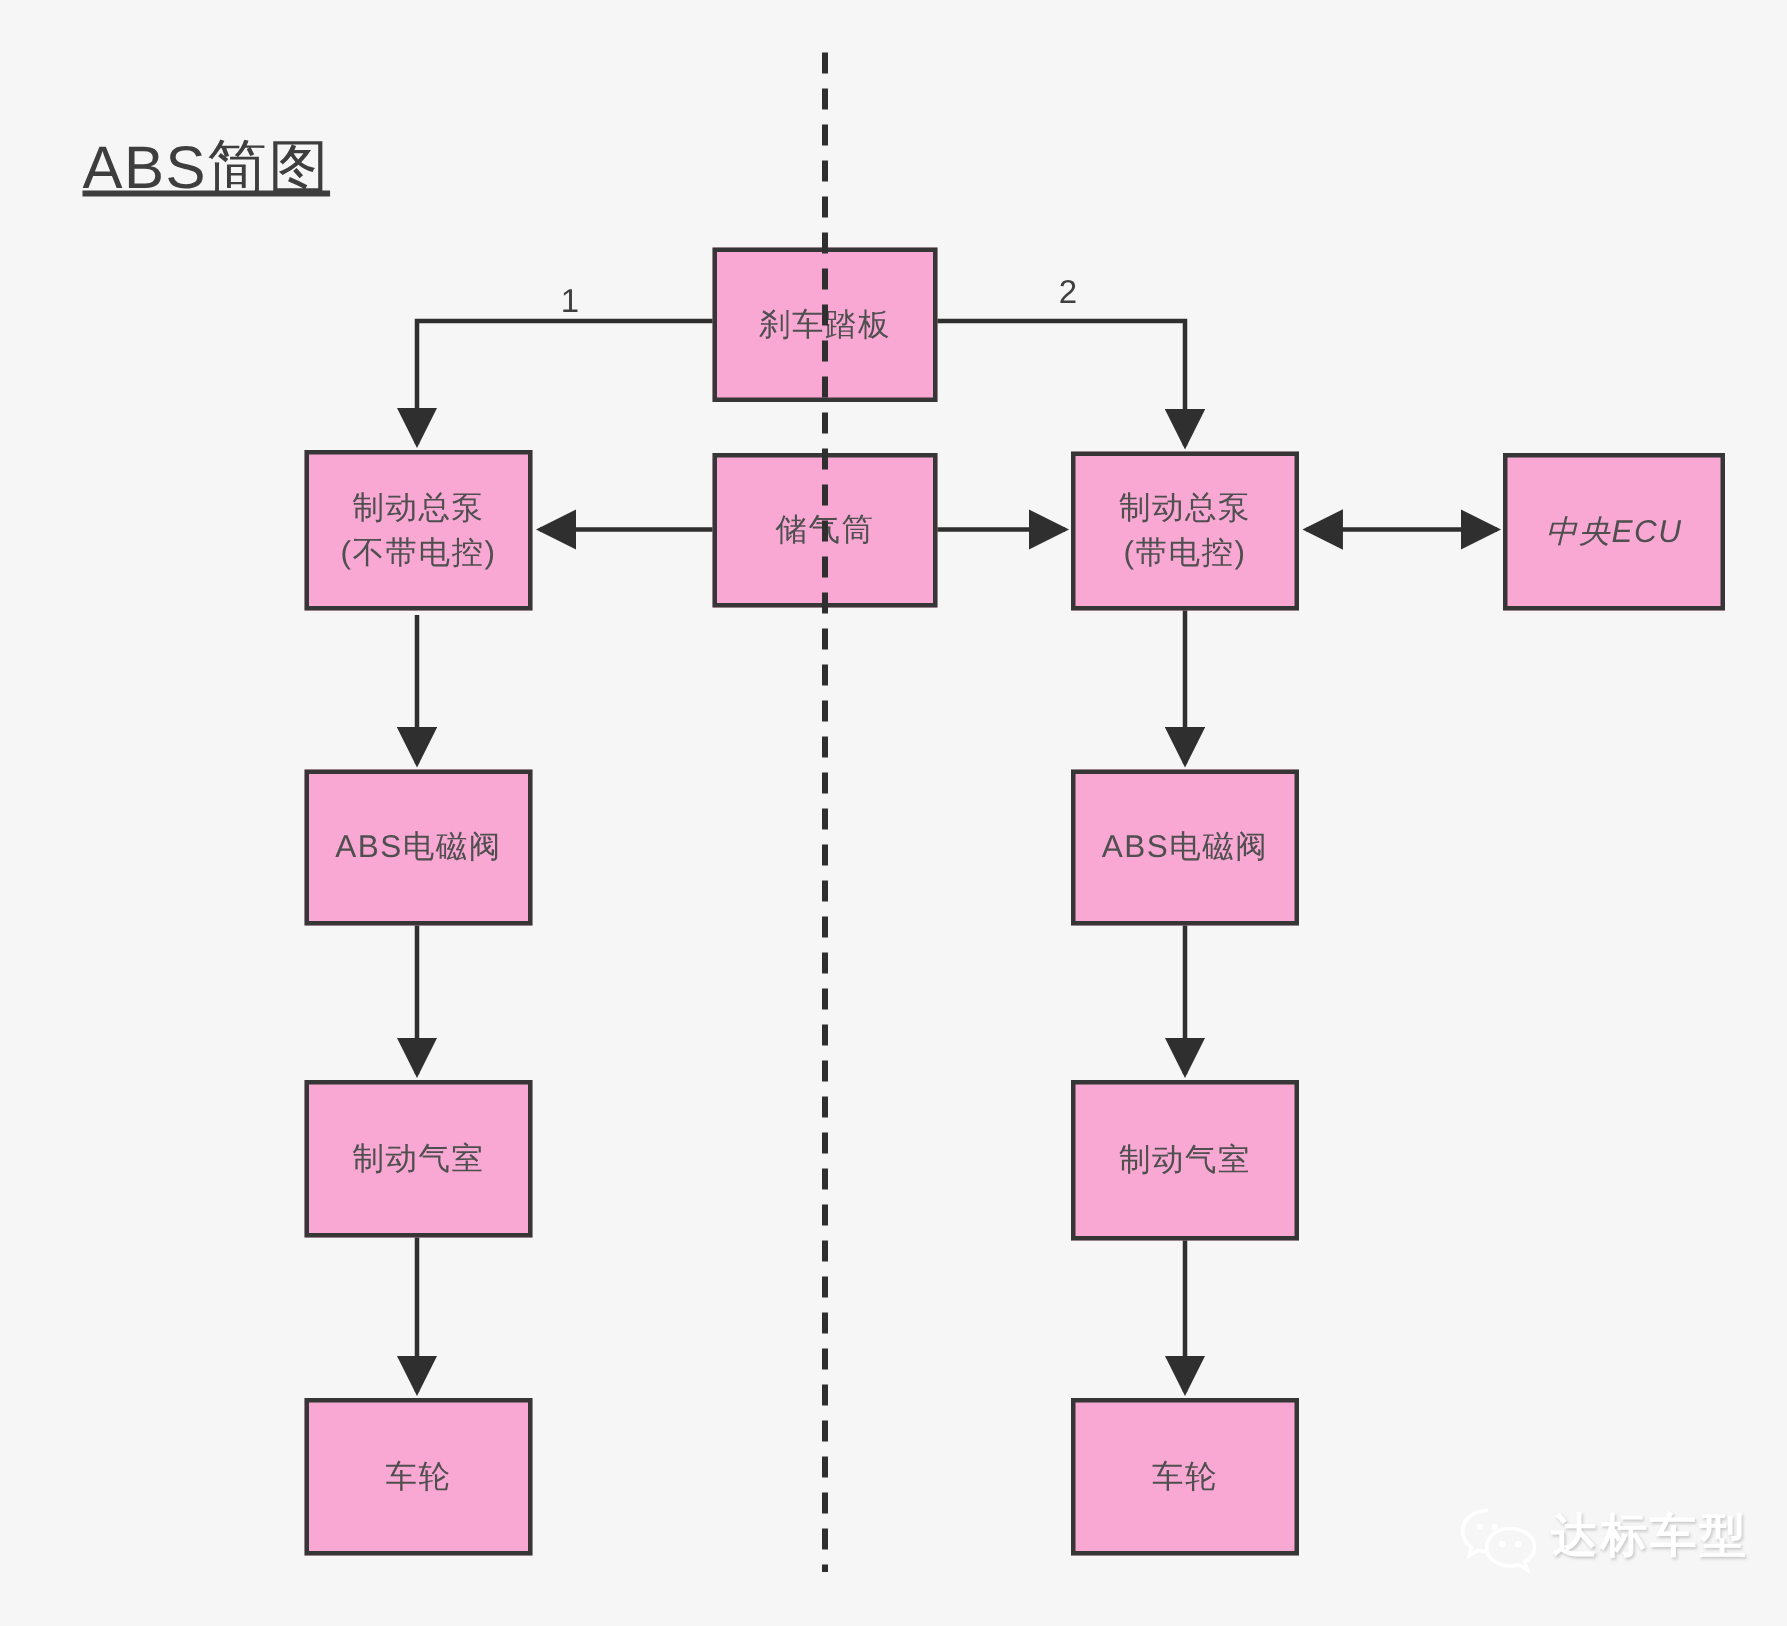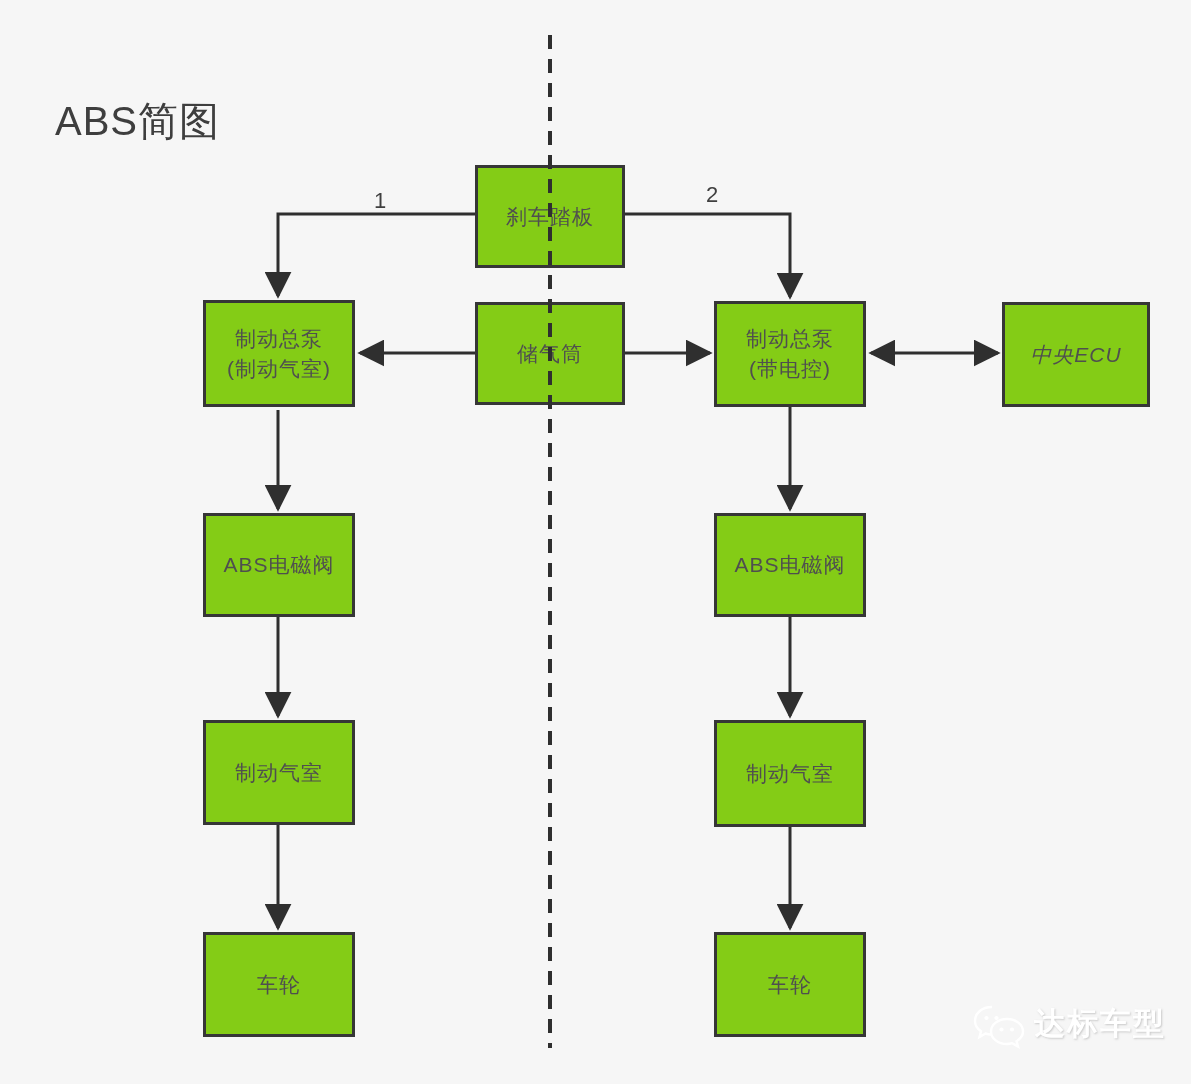--- a/index.html
+++ b/index.html
@@ -6,21 +6,21 @@
   body{font-family:"Liberation Sans","DejaVu Sans",sans-serif;}
   .canvas{
     position:relative;width:1191px;height:1084px;
     background:#f6f6f6;overflow:hidden;
   }
   .diagram-title{
     position:absolute;font-size:40px;color:#3e3e3e;
     letter-spacing:1px;white-space:nowrap;
   }
   .node{
-    position:absolute;background:#84cc16;border:3px solid #363636;
+    position:absolute;background:#f9a8d4;border:3px solid #363636;
     display:flex;flex-direction:column;align-items:center;justify-content:center;
     box-sizing:border-box;font-size:21px;color:#4f4f4f;text-align:center;
     line-height:30px;letter-spacing:1px;z-index:1;
   }
   .edge-label{
     position:absolute;font-size:22px;color:#3f3f3f;z-index:3;
     width:24px;text-align:center;
   }
   svg.wires{position:absolute;left:0;top:0;z-index:2;pointer-events:none;}
   .watermark{
@@ -30,29 +30,29 @@
   .watermark-text{
     font-size:31px;font-weight:bold;color:#ffffff;letter-spacing:2px;
     text-shadow:1px 1px 2px rgba(120,120,120,0.35);
   }
 </style>
 </head>
 <body>
 
 <div class="canvas">
 
-  <div class="diagram-title" style="left:55px;top:94px;">ABS简图</div>
+  <div class="diagram-title" style="left:55px;top:84px;text-decoration:underline;">ABS简图</div>
 
   <div class="node" style="left:475px;top:165px;width:150px;height:103px;">
     <span>刹车踏板</span>
   </div>
 
   <div class="node" style="left:203px;top:300px;width:152px;height:107px;">
     <span>制动总泵</span>
-    <span>(制动气室)</span>
+    <span>(不带电控)</span>
   </div>
 
   <div class="node" style="left:475px;top:302px;width:150px;height:103px;">
     <span>储气筒</span>
   </div>
 
   <div class="node" style="left:714px;top:301px;width:152px;height:106px;">
     <span>制动总泵</span>
     <span>(带电控)</span>
   </div>

